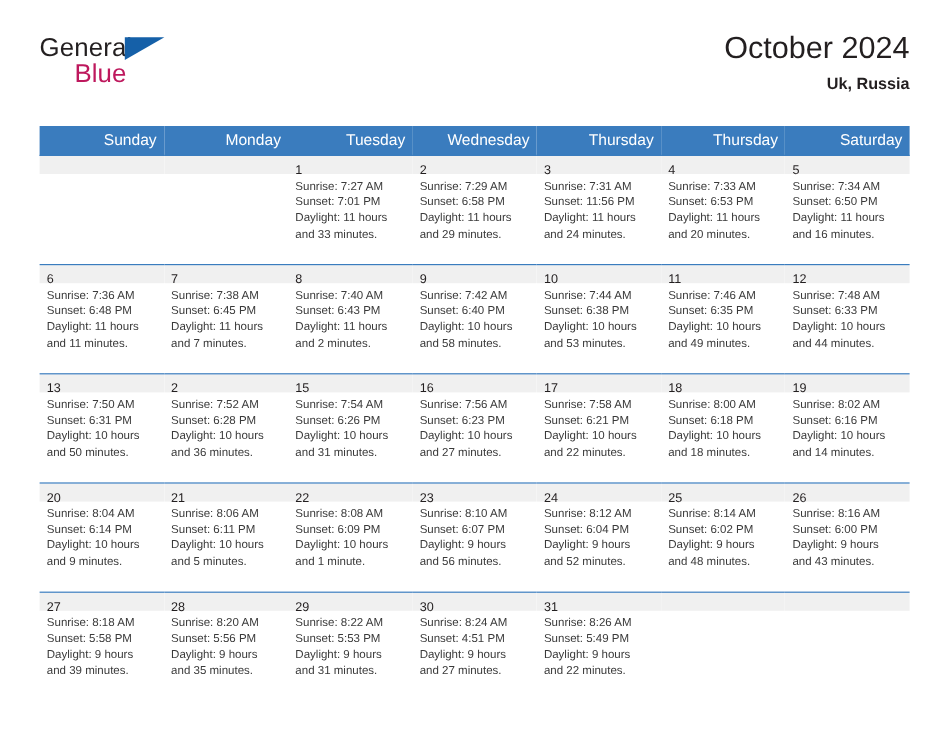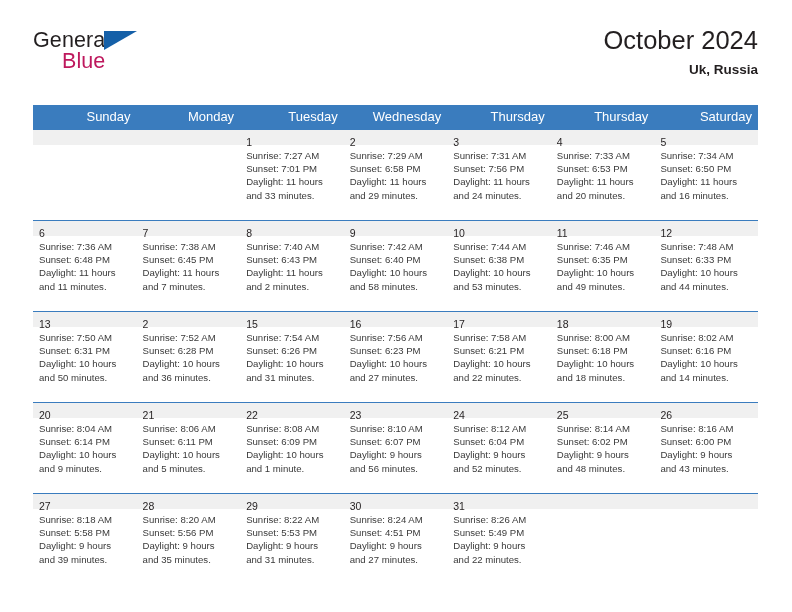--- a/index.html
+++ b/index.html
@@ -215,21 +215,21 @@
               <div>Sunrise: 7:29 AM</div>
               <div>Sunset: 6:58 PM</div>
               <div>Daylight: 11 hours</div>
               <div>and 29 minutes.</div>
             </div>
           </td>
           <td>
             <div class="daynum-band"><span class="daynum">3</span></div>
             <div class="cell-lines">
               <div>Sunrise: 7:31 AM</div>
-              <div>Sunset: 7:56 PM</div>
+              <div>Sunset: 11:56 PM</div>
               <div>Daylight: 11 hours</div>
               <div>and 24 minutes.</div>
             </div>
           </td>
           <td>
             <div class="daynum-band"><span class="daynum">4</span></div>
             <div class="cell-lines">
               <div>Sunrise: 7:33 AM</div>
               <div>Sunset: 6:53 PM</div>
               <div>Daylight: 11 hours</div>

